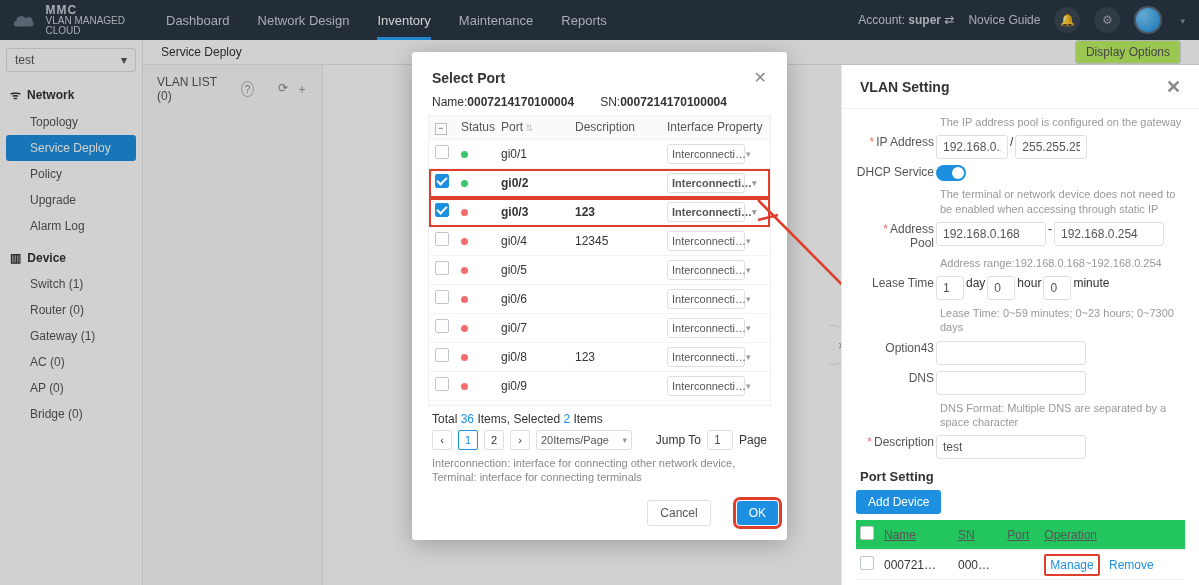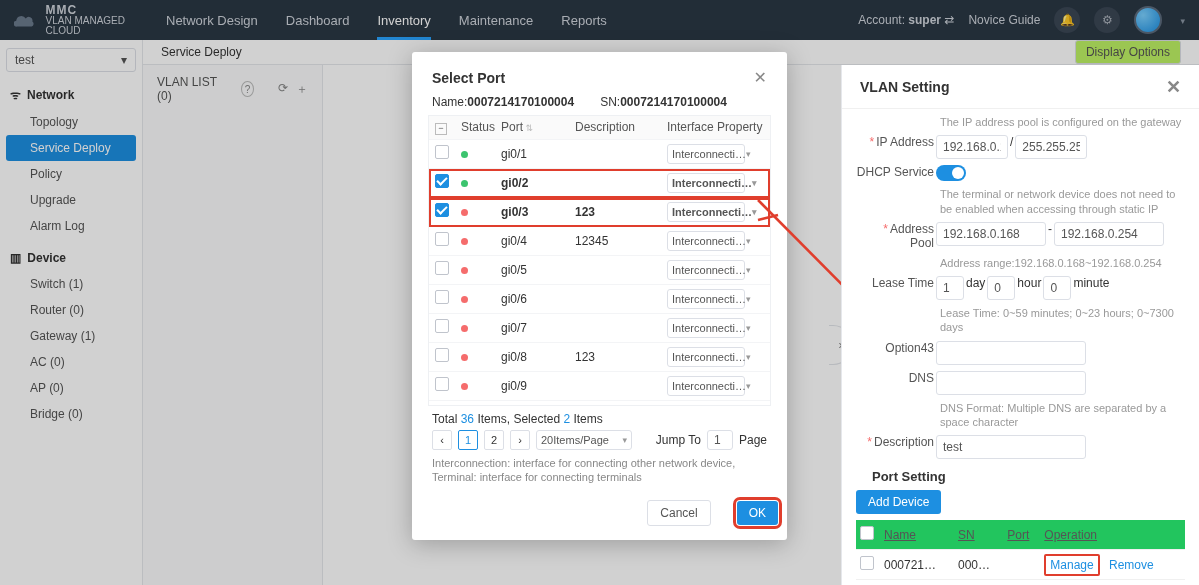--- a/index.html
+++ b/index.html
@@ -50,21 +50,21 @@
   .form-row { display:flex; align-items:flex-start; margin:6px 0; gap:2px; }
   .form-row .lbl { width:78px; text-align:right; color:#555; position:relative; }
   .req::before { content:"*"; color:#f56c6c; margin-right:2px; }
   .txt-in { border:1px solid #dcdfe6; border-radius:3px; height:24px; padding:0 6px; font-size:12px; color:#555; background:#fff; }
   .txt-in.w70 { width:72px; }
   .txt-in.w110 { width:110px; }
   .txt-in.w150 { width:150px; }
   .helper { color:#999; font-size:11px; margin-left:84px; line-height:1.3; }
   .switch { width:30px; height:16px; background:#1d8fe1; border-radius:8px; position:relative; }
   .switch::after { content:""; position:absolute; right:2px; top:2px; width:12px; height:12px; background:#fff; border-radius:50%; }
-  .sect-title { font-weight:600; margin:10px 0 6px 16px; font-size:13px; }
+  .sect-title { font-weight:600; margin:10px 0 6px 4px; font-size:13px; }
   .btn { border:none; border-radius:3px; padding:5px 12px; font-size:12px; cursor:pointer; }
   .btn.primary { background:#1d8fe1; color:#fff; }
   .btn.plain { background:#fff; border:1px solid #dcdfe6; color:#555; }
 
   .mini-table { width:100%; border-collapse:collapse; font-size:12px; }
   .mini-table th, .mini-table td { text-align:left; padding:6px 4px; border-bottom:1px solid #f0f0f0; }
   .mini-table th { color:#555; background:#22c55e; font-weight:500;text-decoration:underline; }
   .chk { width:14px; height:14px; border:1px solid #c0c4cc; border-radius:2px; display:inline-block; background:#fff; position:relative; }
   .chk.checked { background:#1d8fe1; border-color:#1d8fe1; }
   .chk.checked::after { content:""; position:absolute; left:3px; top:0px; width:4px; height:8px; border:solid #fff; border-width:0 2px 2px 0; transform:rotate(45deg); }
@@ -108,22 +108,22 @@
 <body>
 
 <div class="topnav">
   <div class="logo">
     <svg class="logo-cloud" viewBox="0 0 32 20">
         <path fill="#6b7a8c" d="M25 12a5 5 0 0 0-9-4 7 7 0 0 0-13 3 4 4 0 0 0 1 8h20a4 4 0 0 0 1-7z"></path>
       </svg>
     <div class="logo-text"><b>MMC</b><br><span>VLAN MANAGED CLOUD</span></div>
   </div>
   <div class="nav-items">
+    <div class="nav-item">Dashboard</div>
     <div class="nav-item">Network Design</div>
-    <div class="nav-item">Dashboard</div>
     <div class="nav-item active">Inventory</div>
     <div class="nav-item">Maintenance</div>
     <div class="nav-item">Reports</div>
   </div>
   <div class="nav-right">
     <span><span>Account:</span> <b>super</b> ⇄</span>
     <span>Novice Guide</span>
     <span class="icon-btn">🔔</span>
     <span class="icon-btn">⚙</span>
     <span class="avatar"></span>

